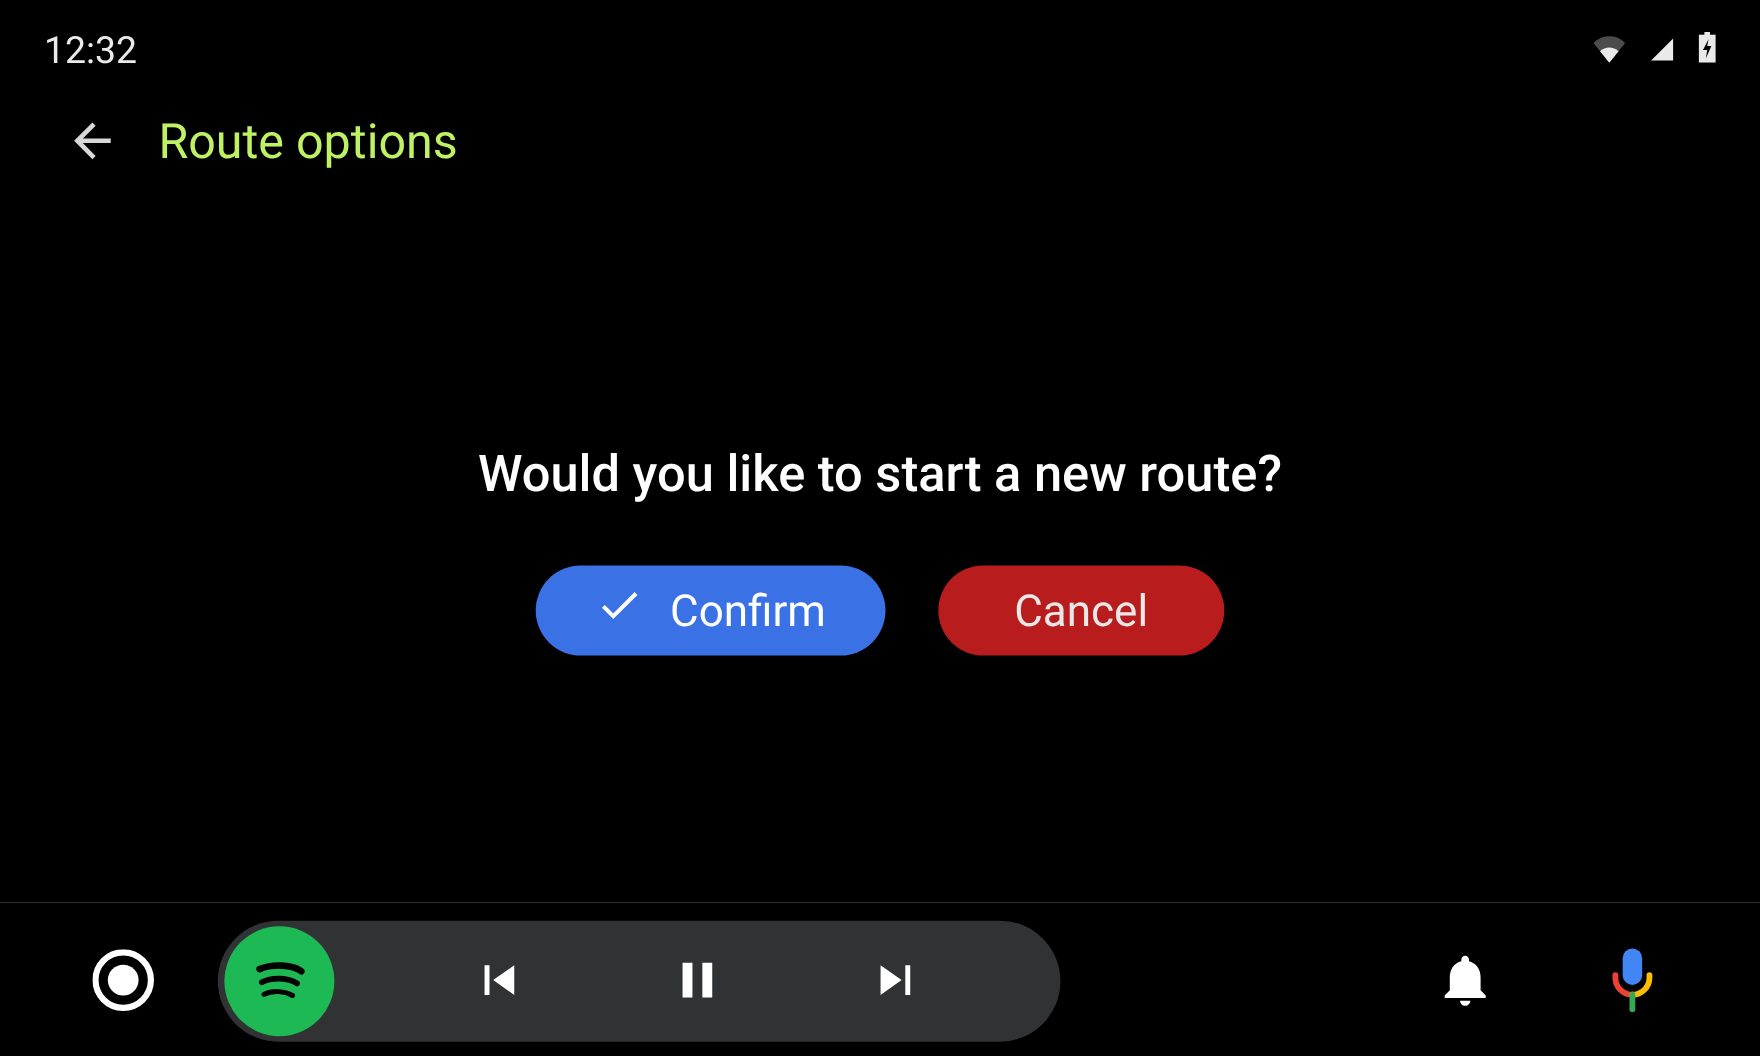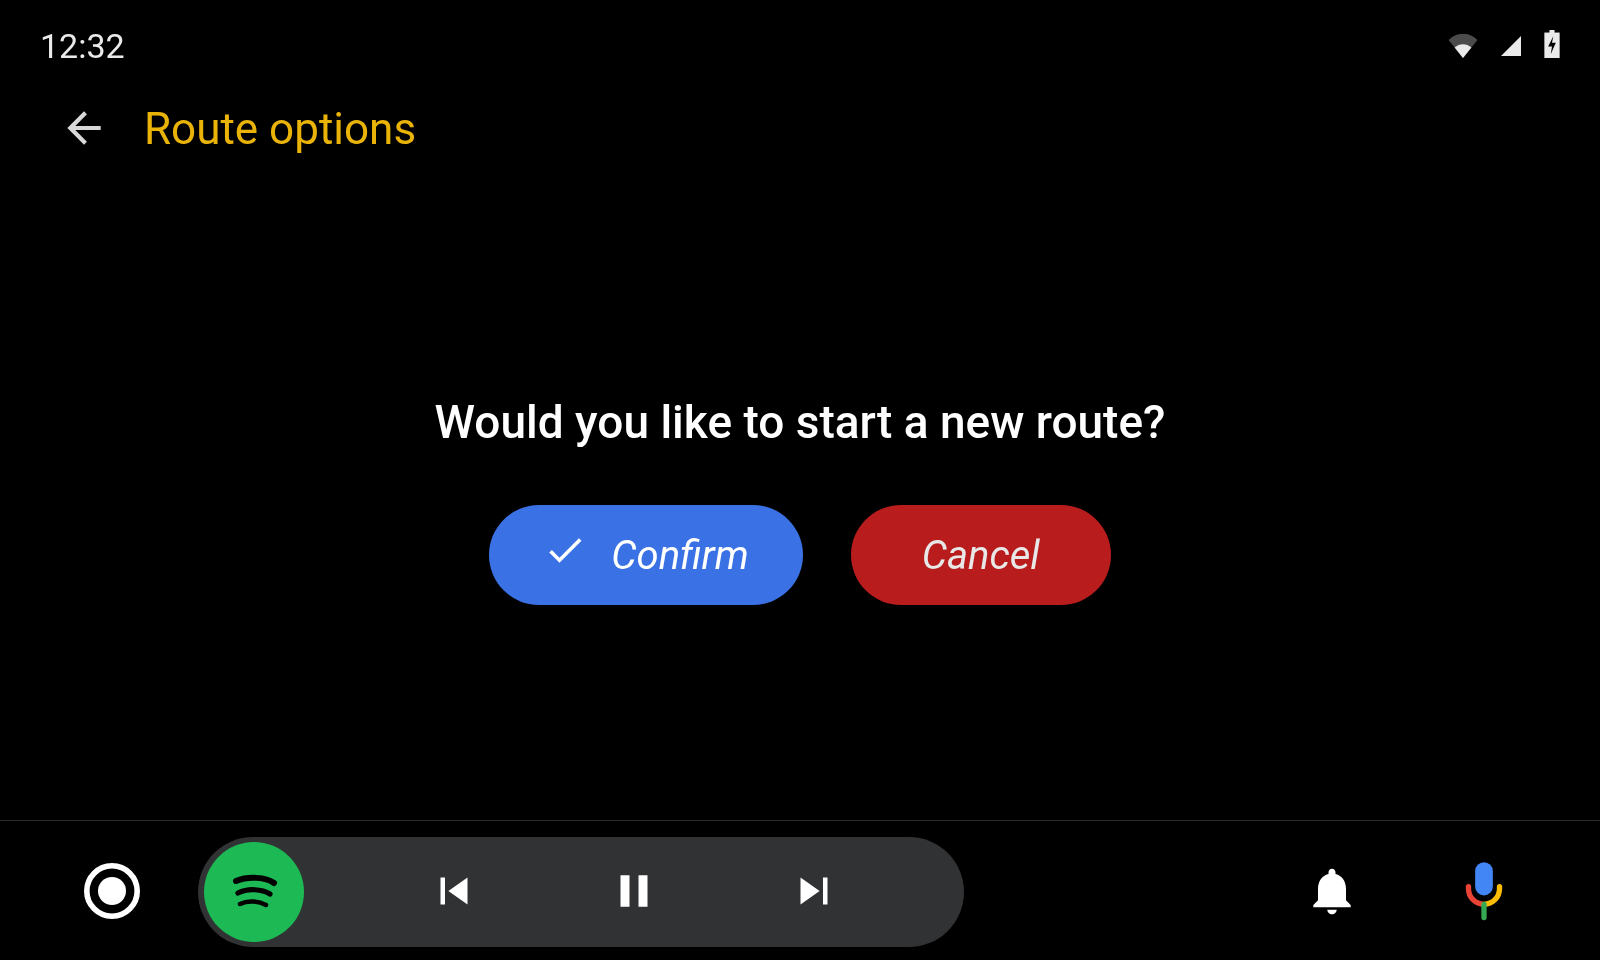--- a/index.html
+++ b/index.html
@@ -8,47 +8,47 @@
     width: 1600px;
     height: 960px;
     background: #000;
     color: #fff;
     font-family: Roboto, "Segoe UI", Arial, sans-serif;
     overflow: hidden;
     -webkit-font-smoothing: antialiased;
   }
   .status-bar {
     position: absolute;
-    top: 16px; left: 0; right: 0;
+    top: 0; left: 0; right: 0;
     height: 60px;
     display: flex;
     align-items: center;
     justify-content: space-between;
-    padding: 0 40px;
+    padding: 16px 40px;
     font-size: 34px;
     color: #eaeaea;
   }
   .status-right {
     display: flex;
     align-items: center;
     gap: 20px;
   }
   .app-bar {
     position: absolute;
     top: 84px;
     left: 0; right: 0;
     height: 90px;
     display: flex;
     align-items: center;
     padding-left: 56px;
     gap: 32px;
   }
   .app-bar .title {
     font-size: 44px;
-    color: #eab308;
+    color: #bef264;
     font-weight: 400;
     text-align: center;
   }
   .back-btn {
     width: 56px; height: 56px;
     display: flex; align-items: center; justify-content: center;
     background: none; border: none; cursor: pointer;
   }
   .content {
     position: absolute;
@@ -67,31 +67,30 @@
     color: #fff;
     text-align: center;
   }
   .button-row {
     display: flex;
     gap: 48px;
   }
   .pill-btn {
     border: none;
     border-radius: 56px;
-    height: 100px;
+    height: 82px;
     padding: 0 54px;
     font-size: 40px;
     display: flex;
     align-items: center;
     justify-content: center;
     gap: 24px;
     cursor: pointer;
     font-family: inherit;
     font-weight: 400;
-    font-style: italic;
   }
   .pill-primary {
     background: #3a72e5;
     color: #fff;
   }
   .pill-secondary {
     background: #b91c1c;
     color: #e8e8e8;
     min-width: 260px;
   }

